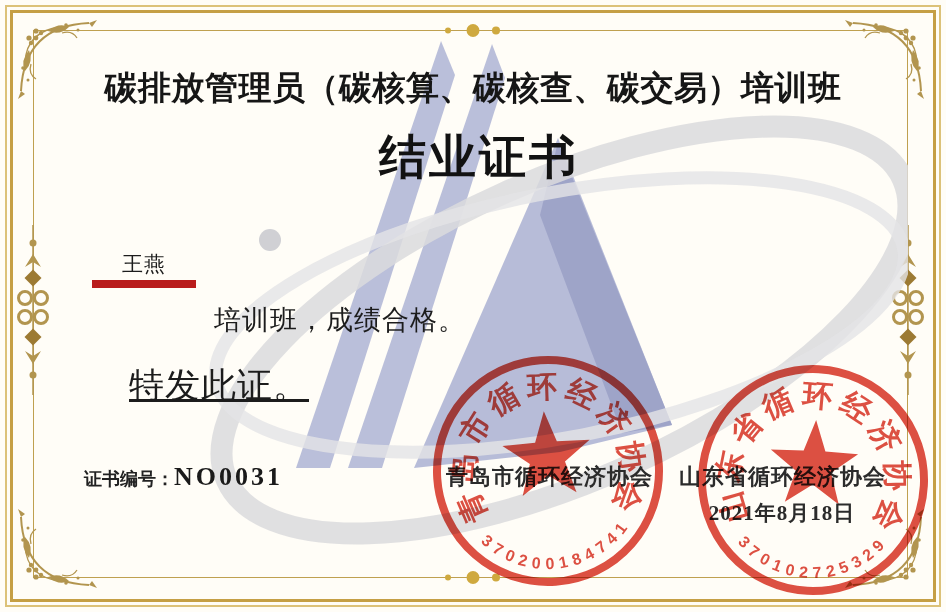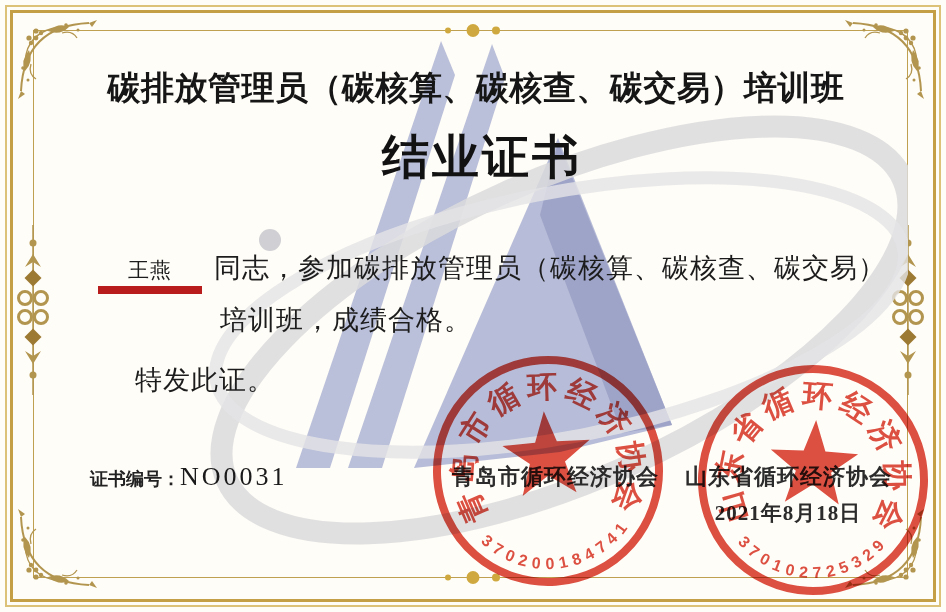--- a/index.html
+++ b/index.html
@@ -11,37 +11,37 @@
   .frame-outer{inset:5px;border:2px solid #dcc279;}
   .frame-mid{inset:10px;border:3px solid #c59f45;}
   .frame-inner{top:30px;right:38px;bottom:34px;left:33px;border:1.5px solid #bfa050;}
 
   .ornament{position:absolute;pointer-events:none;}
 
   
   .watermark{position:absolute;inset:0;z-index:1;pointer-events:none;}
 
   
-  .txt{position:absolute;z-index:2;color:#1c1c1c;margin-left:6px;}
+  .txt{position:absolute;z-index:2;color:#1c1c1c;}
   .course-title{left:0;right:0;top:66px;text-align:center;
     font-family:"Liberation Sans", sans-serif;font-weight:900;
     font-size:33px;letter-spacing:0.5px;color:#161616;}
   .cert-heading{left:12px;right:0;top:126px;text-align:center;
     font-family:"Liberation Sans", sans-serif;font-weight:900;
     font-size:47px;letter-spacing:3px;color:#121212;}
   .body-line1{left:92px;top:250px;font-size:27px;letter-spacing:1px;
     display:flex;align-items:baseline;}
   .recipient{display:inline-block;min-width:96px;text-align:center;
     font-size:21px;font-weight:400;border-bottom:8px solid #b91c1c;
     padding:0 4px 2px 4px;margin-right:12px;}
   .body-line2{left:214px;top:302px;font-size:27px;letter-spacing:1px;}
-  .closing{left:129px;top:362px;font-size:27px;letter-spacing:1px;}
+  .closing{left:129px;top:362px;font-size:35px;letter-spacing:1px;text-decoration:underline;}
   .serial{left:84px;top:462px;display:flex;align-items:baseline;}
   .serial-label{font-size:18px;font-weight:700;color:#222;}
-  .serial-value{font-size:26px;font-weight:400;letter-spacing:3px;color:#1a1a1a;}
+  .serial-value{font-size:26px;font-weight:700;letter-spacing:3px;color:#1a1a1a;}
   .issuers{left:446px;top:462px;display:flex;gap:26px;white-space:nowrap;
     font-size:22px;font-weight:700;letter-spacing:1px;color:#2b2b2b;}
   .issue-date{left:692px;top:499px;width:180px;text-align:center;
     font-size:21px;font-weight:600;letter-spacing:1px;color:#2b2b2b;}
 
   
   .seal{position:absolute;z-index:3;mix-blend-mode:multiply;opacity:.88;pointer-events:none;}
   .seal-left{left:423px;top:346px;transform:rotate(-4deg);}
   .seal-right{left:688px;top:355px;transform:rotate(3deg);}
 </style>
@@ -211,21 +211,20 @@
     <circle cx="20" cy="9.5" r="3" fill="#cfa93f"></circle>
     <circle cx="45" cy="9.5" r="6.5" fill="#cfa93f"></circle>
     <circle cx="68" cy="9.5" r="4" fill="#cfa93f"></circle>
   </svg>
 
   <div class="txt course-title">碳排放管理员（碳核算、碳核查、碳交易）培训班</div>
   <div class="txt cert-heading">结业证书</div>
 
   <div class="txt body-line1">
     <span class="recipient">王燕</span>
-    <span>同志，参加碳排放管理员（碳核算、碳核查、碳交易）</span>
   </div>
   <div class="txt body-line2">培训班，成绩合格。</div>
   <div class="txt closing">特发此证。</div>
 
   <div class="txt serial">
     <span class="serial-label">证书编号：</span>
     <span class="serial-value">NO0031</span>
   </div>
 
   <div class="txt issuers">

